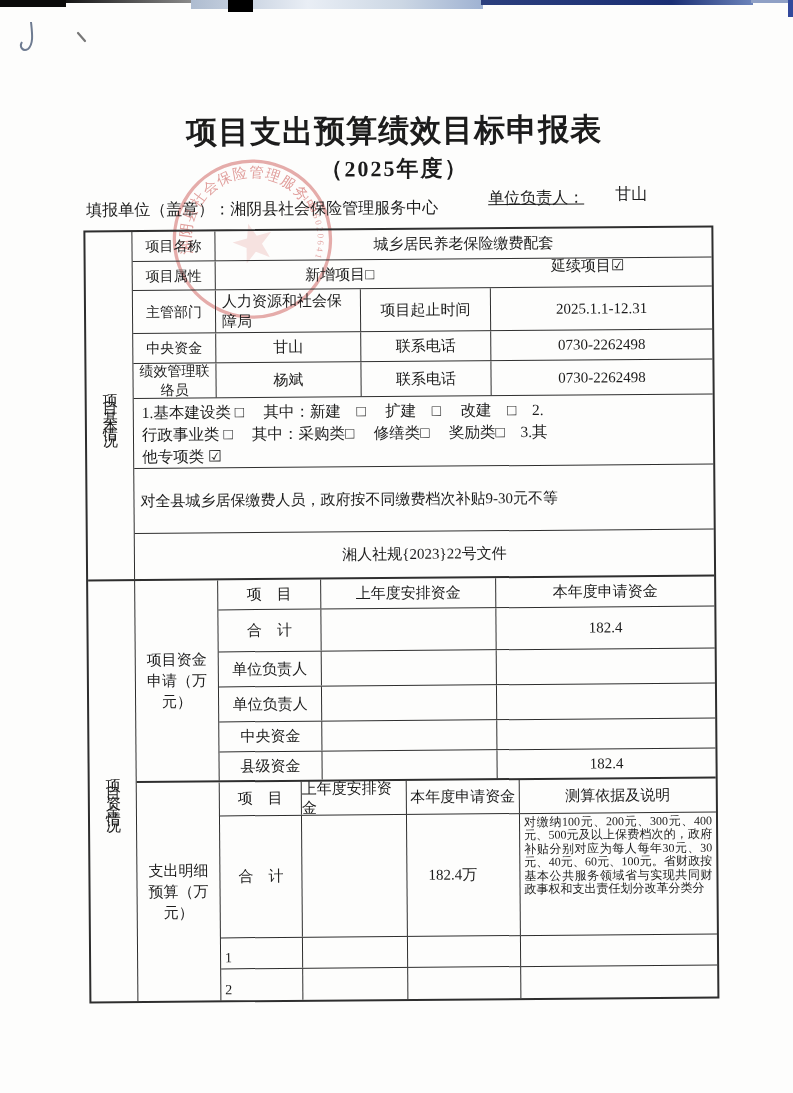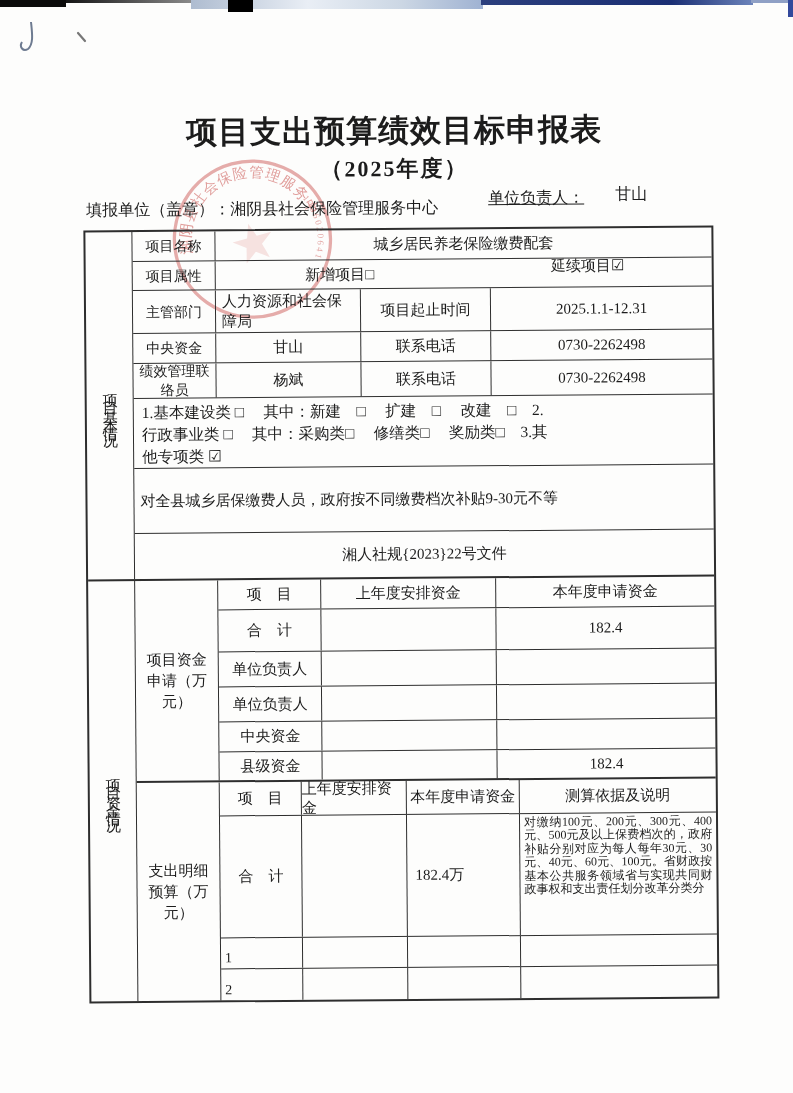--- a/index.html
+++ b/index.html
@@ -65,21 +65,21 @@
           text-align:center;font-size:15px;line-height:21px;padding:0 5px;flex-shrink:0;}
   .fr{display:flex;border-bottom:1px solid #2e2e2e;}
   .fr.noline{border-bottom:none;}
   .fc1{width:103px;border-right:1px solid #2e2e2e;flex-shrink:0;}
   .fc2{width:175px;border-right:1px solid #2e2e2e;flex-shrink:0;}
   .h42{height:42px}.h28{height:28px}.h34{height:34px}
   .dc1{width:82px;border-right:1px solid #2e2e2e;flex-shrink:0;}
   .dc2{width:105px;border-right:1px solid #2e2e2e;flex-shrink:0;}
   .dc3{width:113px;border-right:1px solid #2e2e2e;flex-shrink:0;}
   .h122{height:122px}.h31{height:31px}
-  .num-left{align-items:center;justify-content:flex-start;padding-left:8px;}
+  .num-left{align-items:center;justify-content:flex-start;padding-left:21px;}
   .basis-cell{flex:1;display:block;padding:2px 4px;font-size:12px;line-height:13.4px;
               text-align:justify;overflow:hidden;}
   .rowidx{align-items:flex-end;justify-content:flex-start;padding:0 0 2px 4px;font-size:14px;}
 </style>
 </head>
 <body>
 
 <div class="band band-a"></div>
 <div class="band band-b"></div>
 <div class="band band-c"></div>

